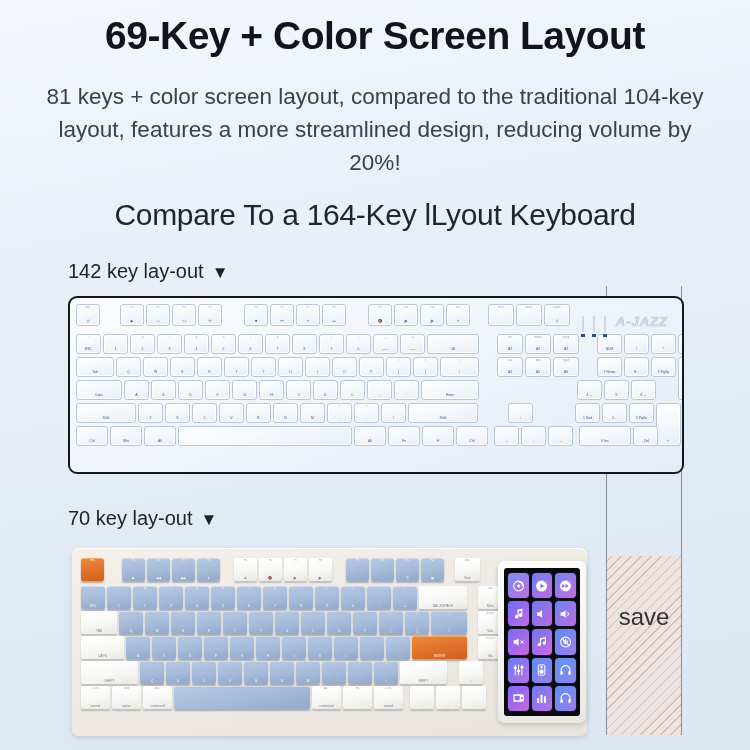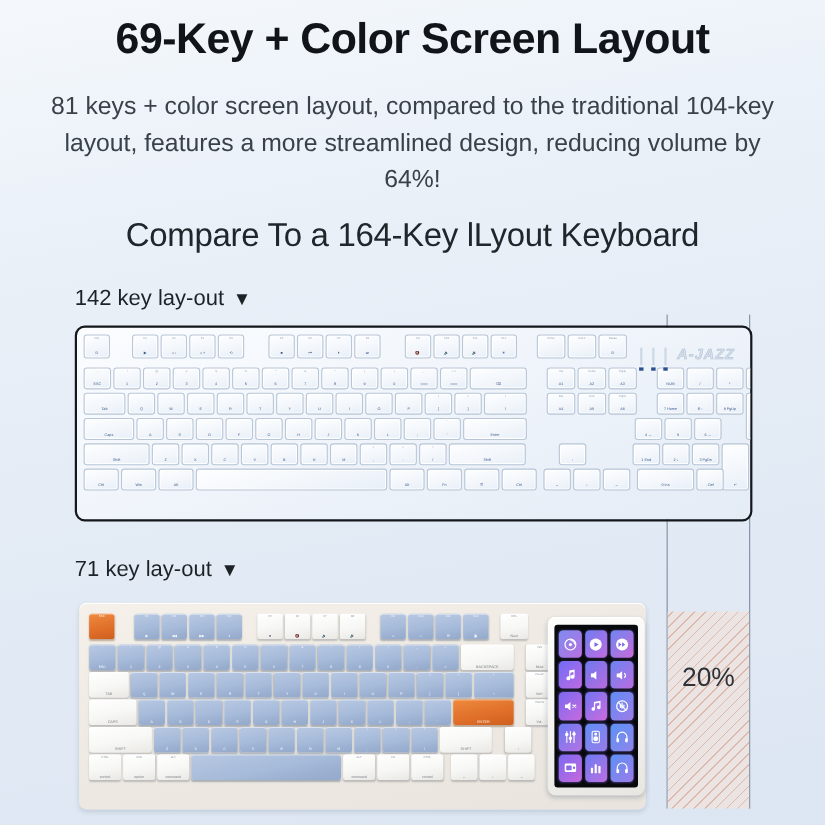--- a/index.html
+++ b/index.html
@@ -140,36 +140,36 @@
   }
   .app svg{width:64%;height:64%;display:block;}
 
   
   div,span{box-sizing:border-box;}
 </style>
 </head>
 <body>
 
 <div id="hero-title" class="hero-title">69-Key + Color Screen Layout</div>
-<div id="hero-sub" class="hero-sub">81 keys + color screen layout, compared to the traditional 104-key layout, features a more streamlined design, reducing volume by 64%!</div>
+<div id="hero-sub" class="hero-sub">81 keys + color screen layout, compared to the traditional 104-key layout, features a more streamlined design, reducing volume by 20%!</div>
 <div id="compare-title" class="compare-title">Compare To a 164-Key lLyout Keyboard</div>
 
 <div id="label-104" class="section-label">
   <span>142 key lay-out</span><span class="caret">▼</span>
 </div>
 
 <div id="label-81" class="section-label">
-  <span>71 key lay-out</span><span class="caret">▼</span>
+  <span>70 key lay-out</span><span class="caret">▼</span>
 </div>
 
 <div id="vline-left" class="vline"></div>
 <div id="vline-right" class="vline"></div>
 <div id="save-panel"></div>
 <div id="save-text">
-  <div>20%</div>
+  <div>save</div>
 </div>
 
 <div id="kb104">
   <div class="kbinner" id="kb104-inner">
       <div class="k4 ctr" style="left: 6px; top: 6px; width: 24px; height: 22px;">
         <i>Esc</i>
         <b>⏻</b>
       </div>
       <div class="k4 ctr" style="left: 50px; top: 6px; width: 24px; height: 22px;">
         <i>F1</i>

